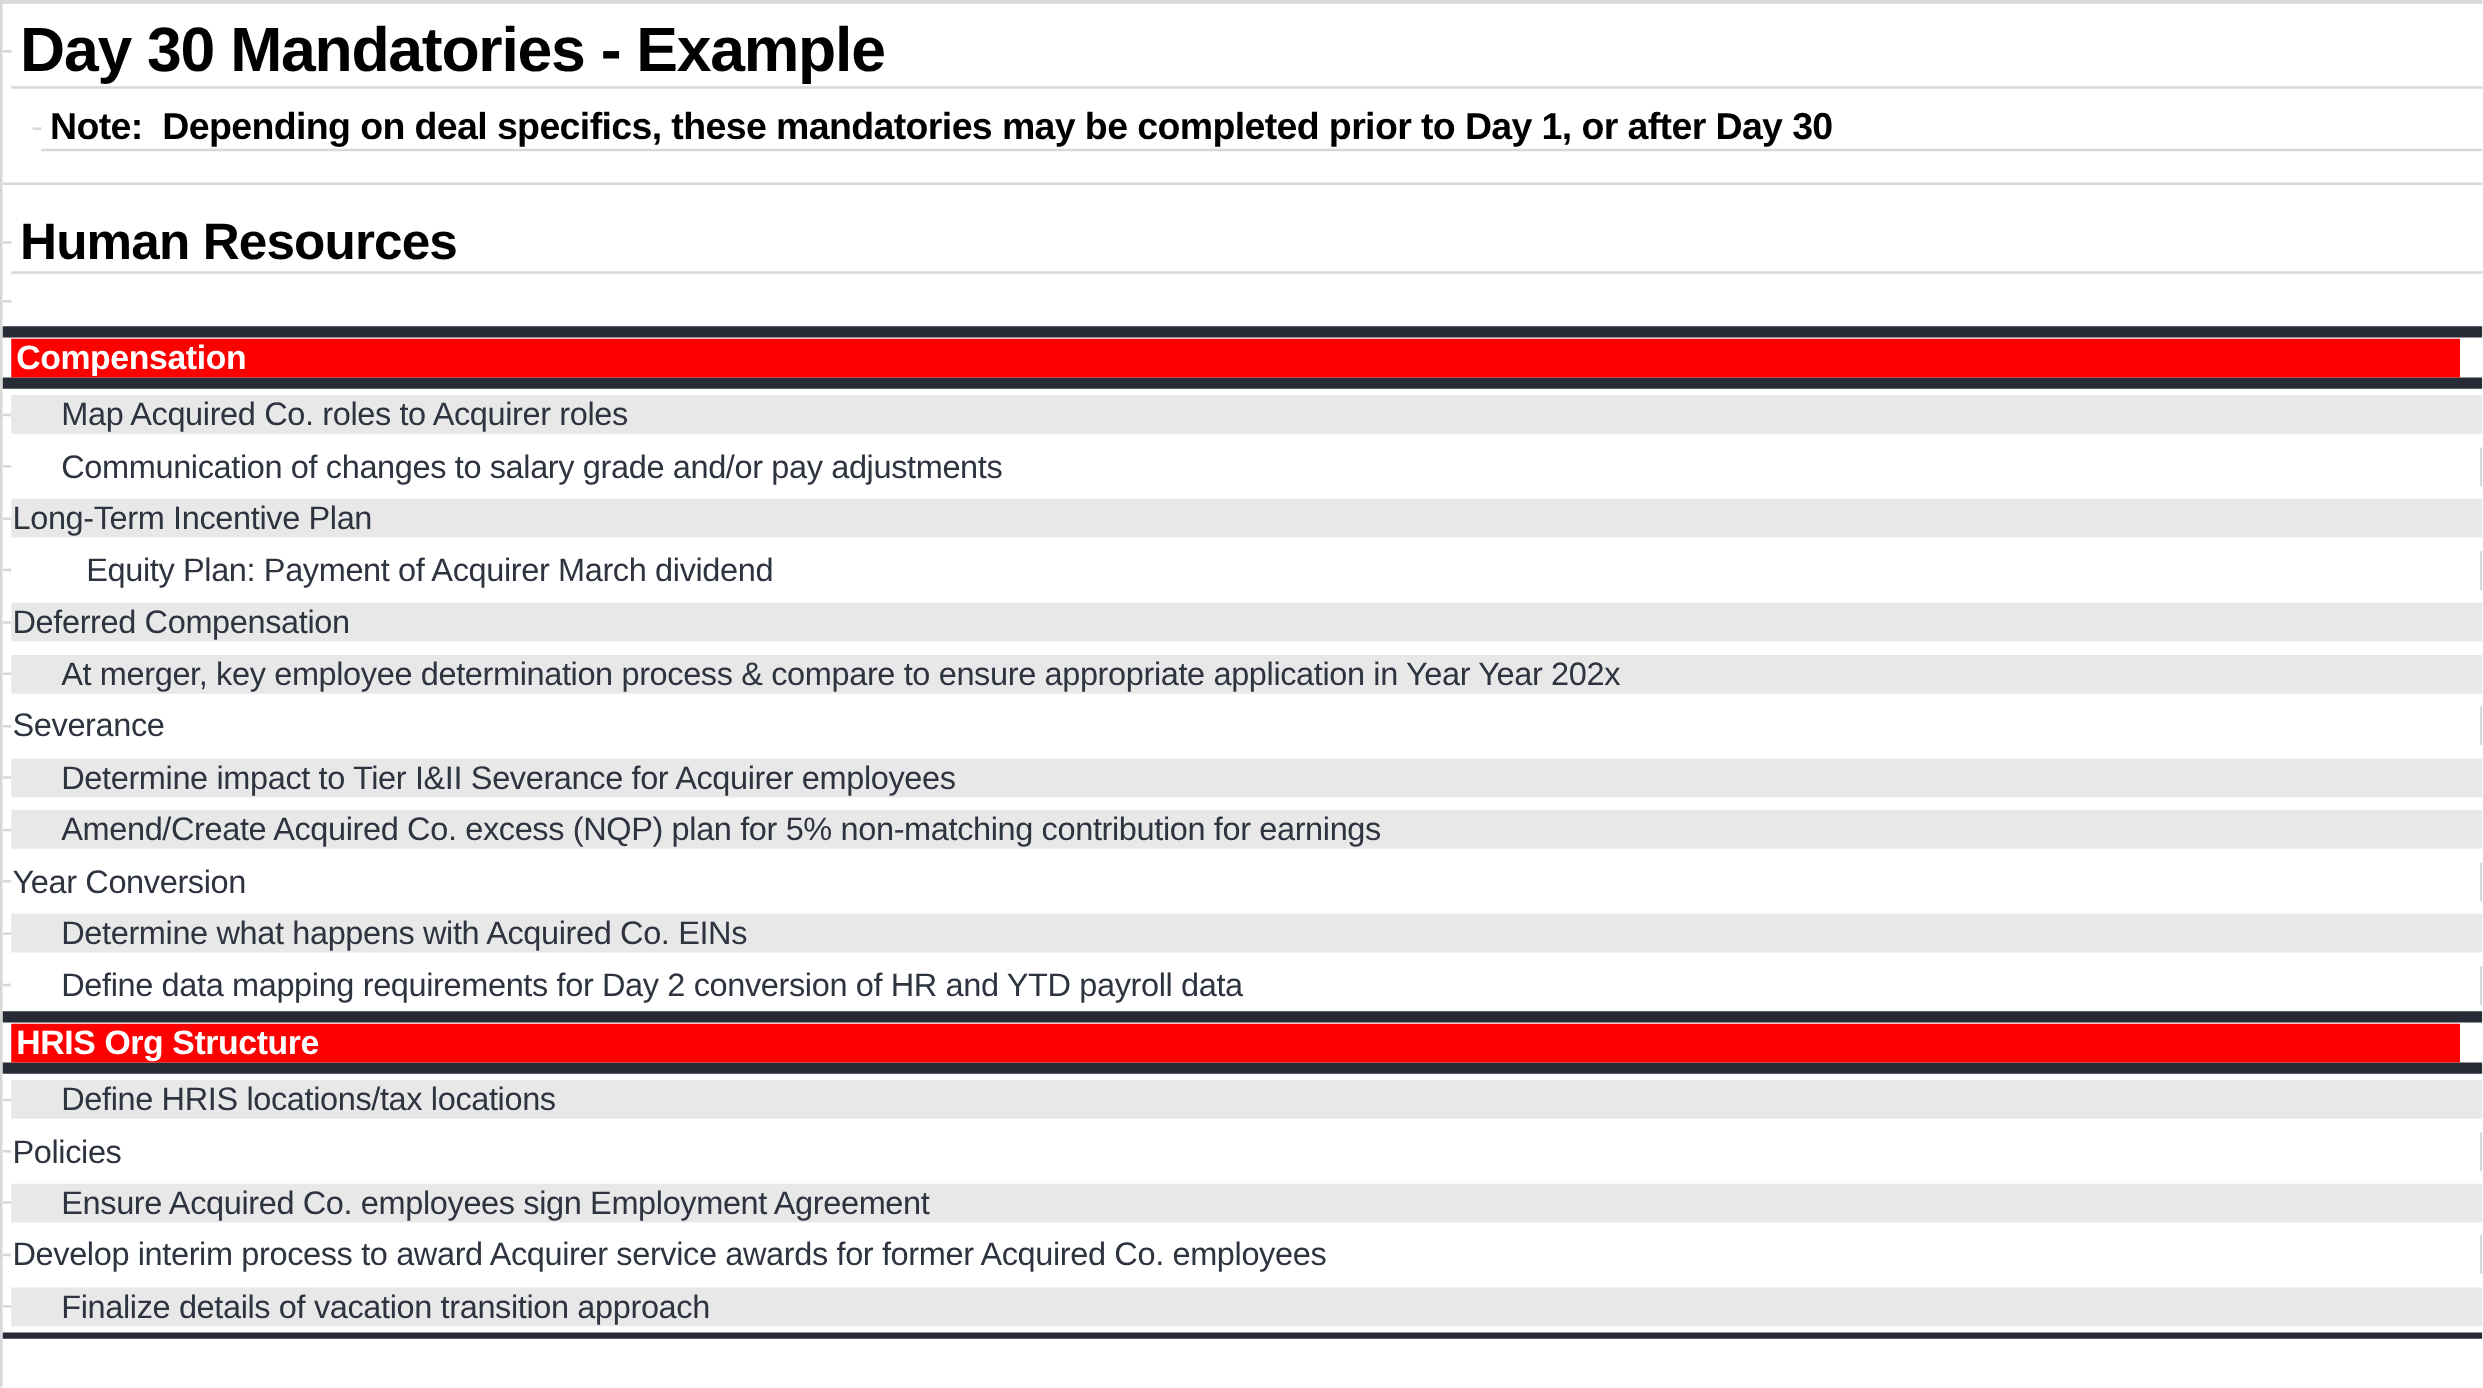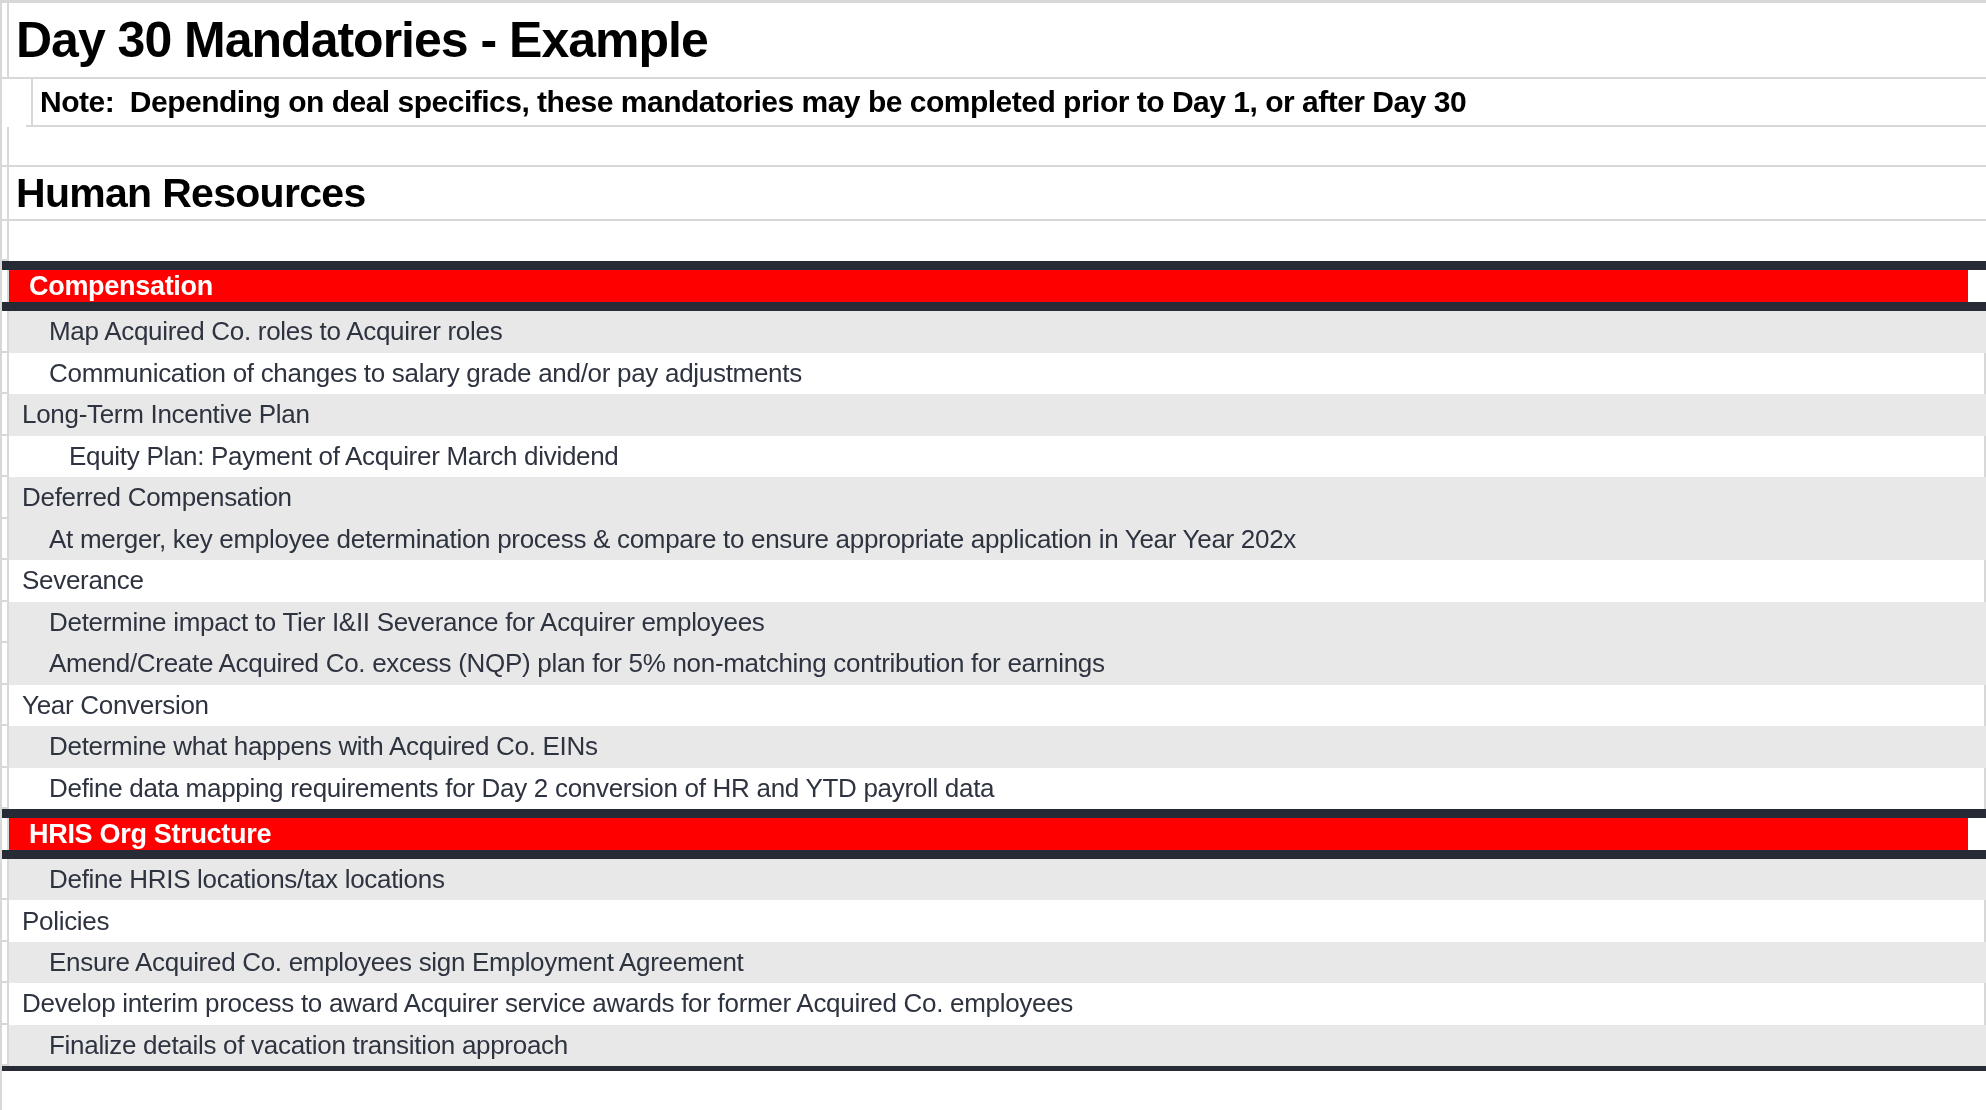--- a/index.html
+++ b/index.html
@@ -15,21 +15,21 @@
   html,body{background:#fff;}
   body{font-family:"Liberation Sans","DejaVu Sans",sans-serif;}
   .sheet{
     position:relative;
     width:1986px;height:1110px;
     background:#fff;
     border-top:3px solid var(--gridline);
     border-left:2px solid var(--gridline);
     overflow:hidden;
   }
-  .row{display:flex;width:100%;}
+  .row{display:flex;width:100%;align-items:center;}
   
   .colA{
     flex:0 0 7px;width:7px;
     background:#fff;
     border-right:2px solid var(--gridline);
     border-bottom:2px solid var(--gridline);
   }
   .banner-wrap .colA{border-bottom:none;}
   .main{
     flex:1 1 auto;
@@ -61,35 +61,34 @@
   
   .banner-wrap{
     border-top:9px solid var(--banner-border);
     border-bottom:9px solid var(--banner-border);
     height:50px;
   }
   .banner-main{
     flex:1 1 auto;display:flex;align-items:center;
     background:var(--banner-background);
     margin-right:18px;
-    padding-left:16px;
   }
   .banner-main .text{
     font-size:27px;font-weight:700;letter-spacing:-0.3px;
     color:var(--banner-text);padding-left:4px;white-space:nowrap;
   }
   
   .drow{height:41.5px;}
   .drow2{height:41.4px;}
   .drow .main,.drow2 .main{
     font-size:26px;letter-spacing:-0.3px;color:var(--body-text);
   }
   .shaded .main{background:var(--shaded-row-background);}
   .plain .main{background:#fff;border-right:2px solid var(--gridline);}
-  .ind0 .main{padding-left:13px;}
+  .ind0 .main{padding-left:1px;}
   .ind1 .main{padding-left:40px;}
   .ind2 .main{padding-left:60px;}
   
   .bottom-bar{height:5px;width:100%;background:var(--banner-border);}
 </style>
 </head>
 <body>
 
 <div class="sheet">
 

